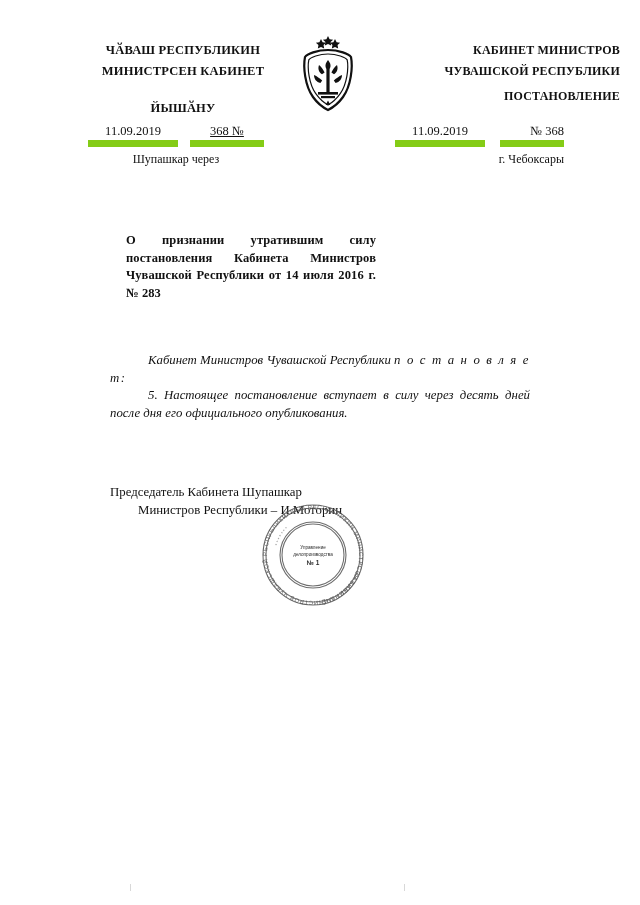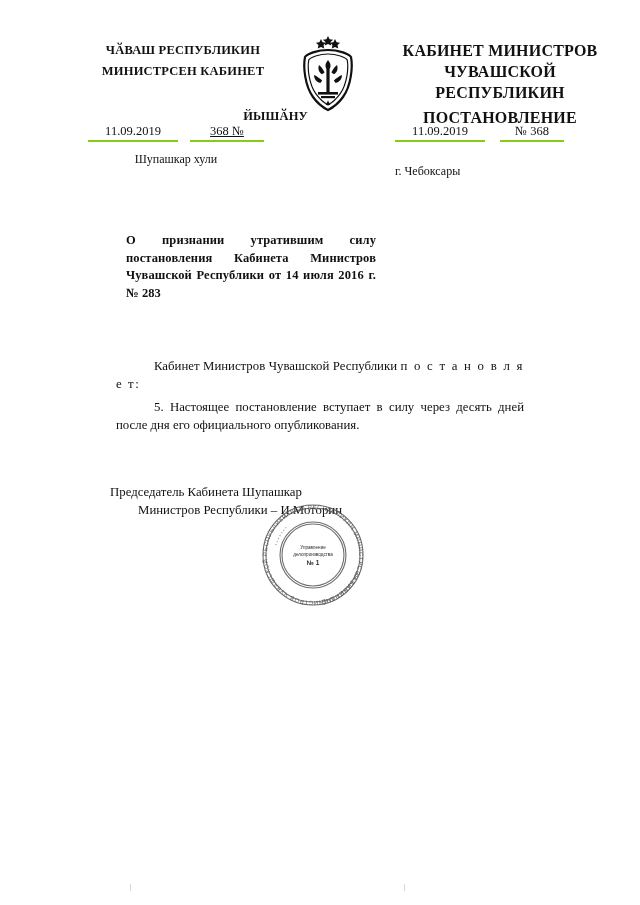--- a/index.html
+++ b/index.html
@@ -38,27 +38,27 @@
     font-weight: bold;
     font-size: 12.5px;
     line-height: 21px;
     letter-spacing: 0.2px;
   }
   .header-right {
     position: absolute;
     left: 380px;
     top: 6px;
     width: 240px;
-    text-align: center;
+    text-align: right;
     font-weight: bold;
-    font-size: 16px;
+    font-size: 12px;
     line-height: 21px;
     letter-spacing: 0.2px;
   }
-  .header-left .ln3 { margin-top: 24px; text-align: right; }
+  .header-left .ln3 { margin-top: 16px; }
   .header-right .ln3 { margin-top: 4px; }
 
   .emblem {
     position: absolute;
     left: 297px;
     top: 0px;
     width: 62px;
     height: 78px;
   }
 
@@ -66,39 +66,39 @@
   .datarow {
     position: absolute;
     top: 124px;
     left: 0;
     width: 640px;
     height: 20px;
     font-size: 12.5px;
   }
   .dl {
     position: absolute;
-    border-bottom: 2px solid #84cc16;
+    border-bottom: 7px solid #84cc16;
     text-align: center;
     padding-bottom: 1px;
     white-space: nowrap;
   }
   .d-left-date  { left: 88px;  top: 0; width: 90px; }
   .d-left-num   { left: 190px; top: 0; width: 74px; text-decoration: underline; }
   .d-right-date { left: 395px; top: 0; width: 90px; }
-  .d-right-num  { left: 500px; top: 0; width: 64px; }
+  .d-right-num  { left: 500px; top: 0; width: 64px; text-align: right; }
 
   .cityrow {
     position: absolute;
     top: 152px;
     left: 0;
     width: 640px;
     font-size: 12px;
   }
   .city-left  { position: absolute; left: 88px;  width: 176px; text-align: center; }
-  .city-right { position: absolute; left: 395px; width: 169px; text-align: left; margin-top: 12px; }
+  .city-right { position: absolute; left: 395px; width: 169px; text-align: right; }
 
   
   .title {
     position: absolute;
     top: 232px;
     left: 126px;
     width: 250px;
     font-weight: bold;
     font-size: 12.5px;
     line-height: 17.5px;
@@ -109,21 +109,21 @@
   
   .body-text {
     position: absolute;
     top: 352px;
     left: 110px;
     width: 420px;
     font-size: 12.8px;
     line-height: 17.5px;
     text-align: justify;
   }
-  .body-text p { margin: 6px; text-indent: 38px; }
+  .body-text p { margin: 0; text-indent: 38px; font-style: italic; }
   .spaced { letter-spacing: 1.6px; }
 
   
   .signature {
     position: absolute;
     top: 484px;
     left: 110px;
     width: 330px;
     font-size: 12.8px;
     line-height: 17.5px;
@@ -196,34 +196,34 @@
           <path d="M45 41 c0 4 -2.4 7 -6.4 8 l-1.8 -2.6 c2.8 -2.2 5 -4 8.2 -5.4z"></path>
           <rect x="21" y="58" width="20" height="2.6"></rect>
           <rect x="24" y="62" width="14" height="2.2"></rect>
           <path d="M31 66.5 l2.4 4.4 h-4.8z"></path>
         </g>
       </svg>
     </div>
 
     <div class="header-right">
       <div>КАБИНЕТ МИНИСТРОВ</div>
-      <div>ЧУВАШСКОЙ РЕСПУБЛИКИН</div>
+      <div>ЧУВАШСКОЙ РЕСПУБЛИКИ</div>
       <div class="ln3">ПОСТАНОВЛЕНИЕ</div>
     </div>
   </div>
 
   <div class="datarow">
     <div class="dl d-left-date">11.09.2019</div>
     <div class="dl d-left-num">368 №</div>
     <div class="dl d-right-date">11.09.2019</div>
     <div class="dl d-right-num">№ 368</div>
   </div>
 
   <div class="cityrow">
-    <div class="city-left">Шупашкар хули</div>
+    <div class="city-left">Шупашкар через</div>
     <div class="city-right">г. Чебоксары</div>
   </div>
 
   <div class="title">О признании утратившим силу постановления Кабинета Министров Чувашской Республики от 14 июля 2016 г. № 283</div>
 
   <div class="body-text">
     <p>
       <span>Кабинет Министров Чувашской Республики</span>
       <span class="spaced">п о с т а н о в л я е т:</span>
     </p>

